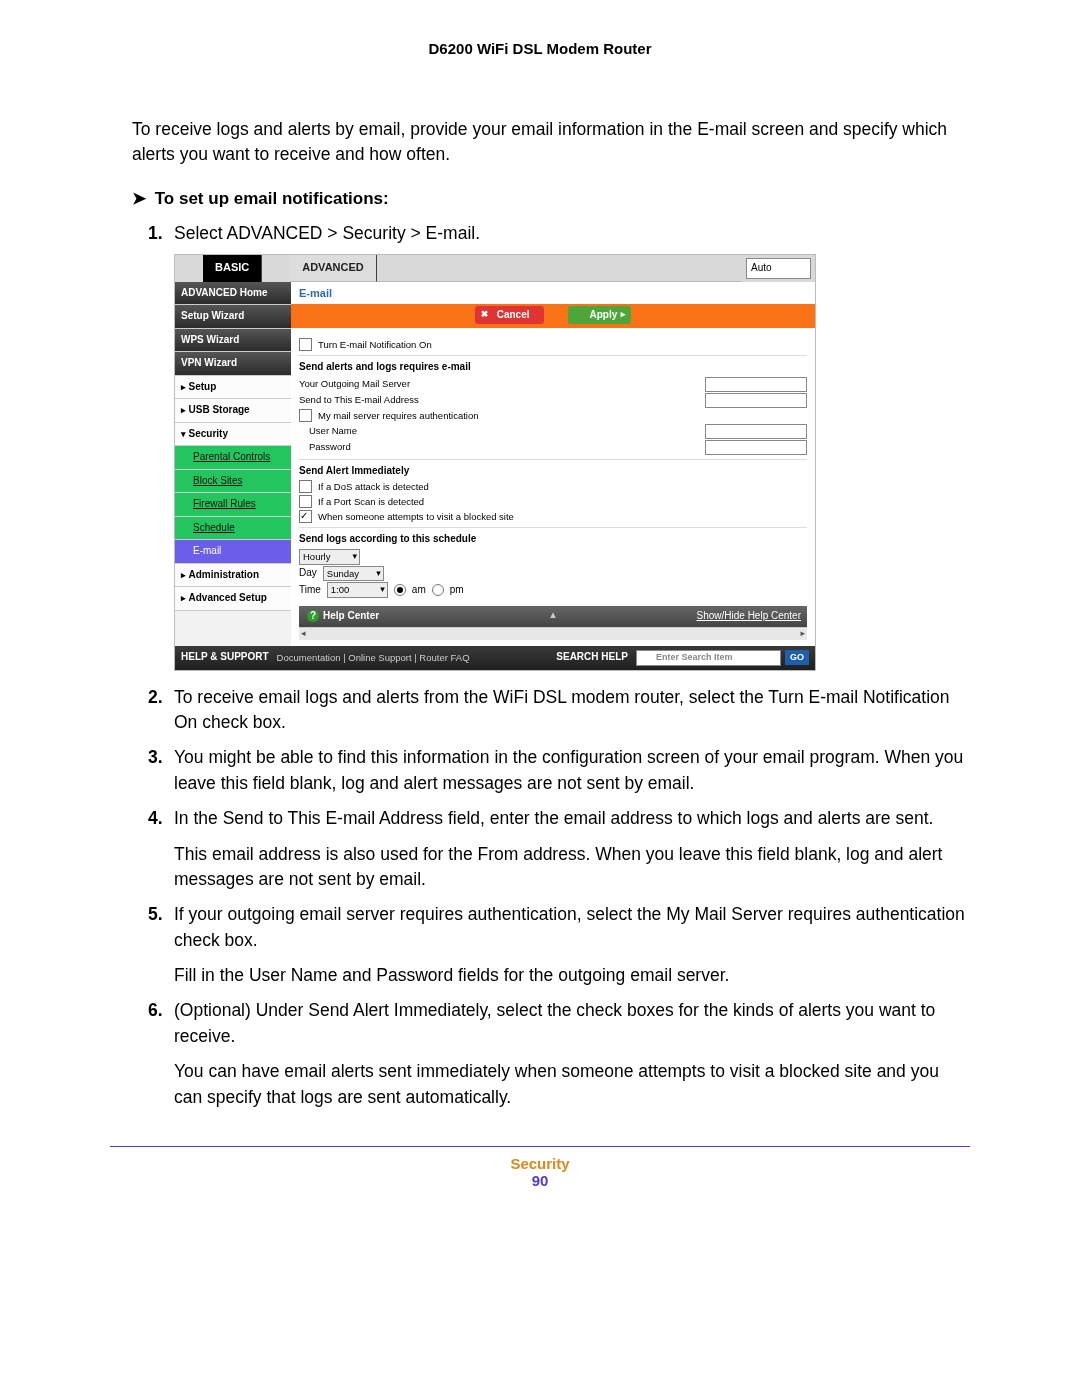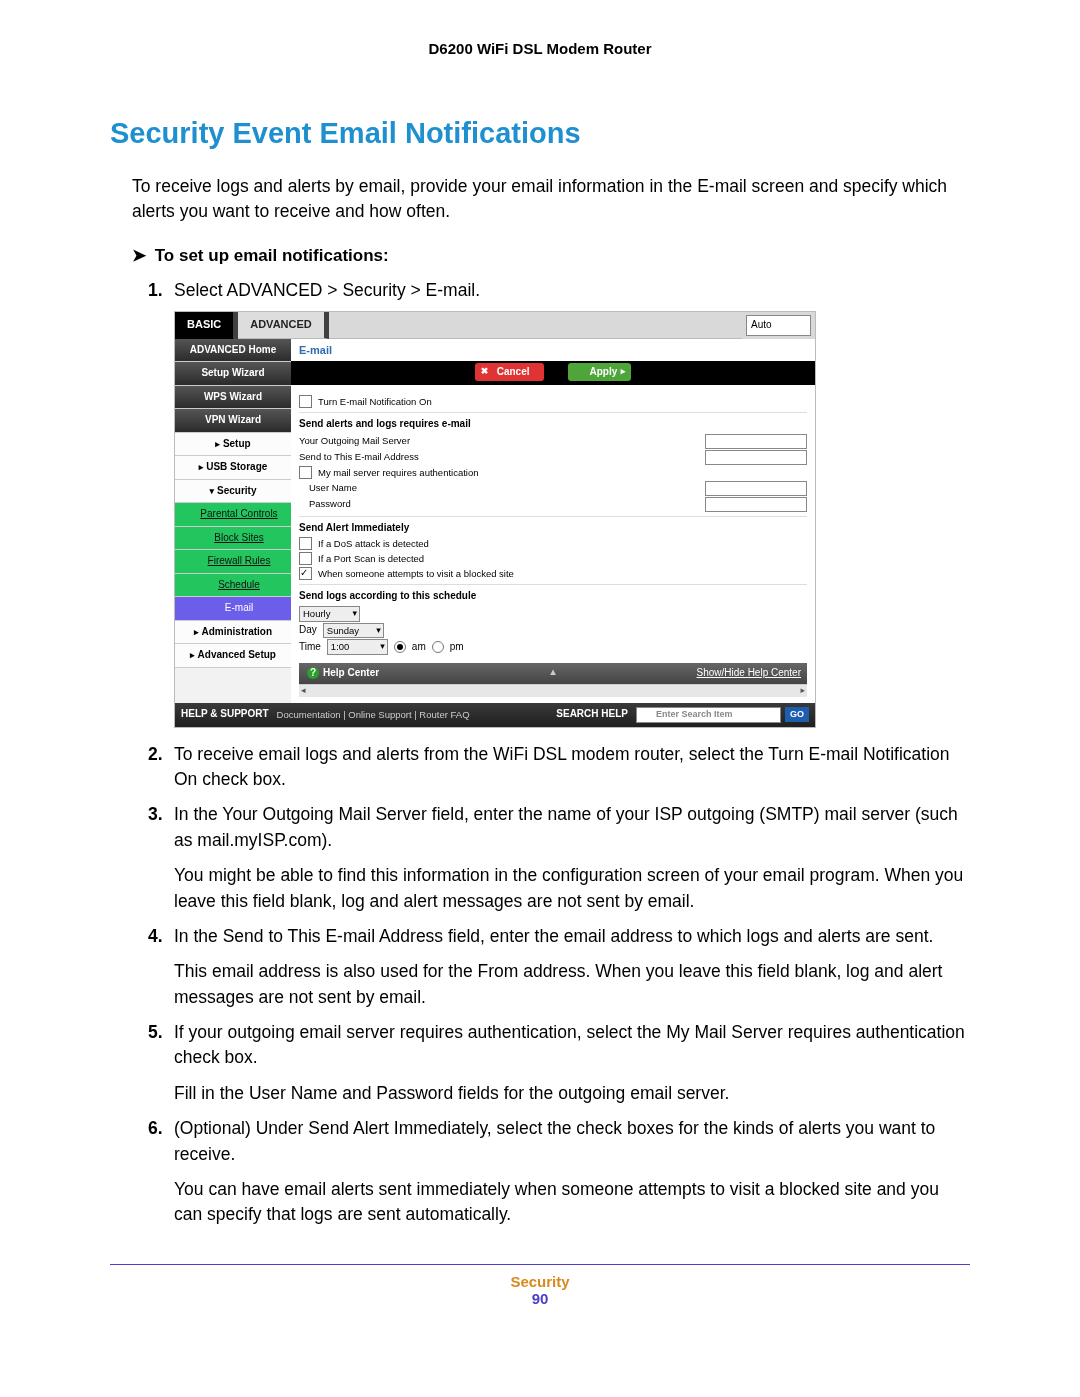--- a/index.html
+++ b/index.html
@@ -81,44 +81,44 @@
   }
   .router-top {
     display: flex;
     align-items: stretch;
     background: #d9d9d9;
   }
   .tab {
     padding: 4px 12px;
     font-size: 11px;
     font-weight: bold;
-    border-right: 5px solid #404040;
+    border-right: 1px solid #404040;
     display: flex;
     align-items: center;
+    margin-left: 28px;
   }
   .tab-basic  { background: #000; color: #fff; }
   .tab-adv    { background: #ddd; color: #222; border-bottom: 1px solid #bbb; }
   .top-spacer { flex: 1; border-bottom: 1px solid #bbb; }
   .top-sel {
     padding: 2px 4px;
     font-size: 10px;
     border: 1px solid #888;
     background: #fff;
     margin: 3px 4px;
     min-width: 55px;
   }
 
   .router-body { display: flex; min-height: 280px; }
   .router-side { width: 116px; background: #f2f2f2; display: flex; flex-direction: column; }
   .side-row {
     font-size: 10px;
     padding: 4px 6px;
     border-bottom: 1px solid #ccc;
     white-space: nowrap;
-    text-align: center;
   }
   .side-primary {
     background: linear-gradient(#555,#2b2b2b);
     color: #fff;
     font-weight: bold;
   }
   .side-node {
     background: #fcfcfc;
     color: #000;
     font-weight: bold;
@@ -154,21 +154,21 @@
     padding: 4px 8px;
     border-bottom: 1px solid #e4e4e4;
     position: relative;
   }
   .btn-bar {
     position: absolute;
     left: 0; right: 0; top: 22px;
     display: flex;
     justify-content: center;
     gap: 24px;
-    background: #000000;
+    background: #f97316;
     padding: 2px 0 4px 0;
   }
   .btn {
     font-size: 10px;
     font-weight: bold;
     padding: 2px 14px 2px 22px;
     border-radius: 3px;
     color: #fff;
     position: relative;
   }
@@ -292,21 +292,20 @@
     font-size: 15px;
   }
 </style>
 </head>
 <body>
 
 <div class="page">
 
   <div class="doc-header">D6200 WiFi DSL Modem Router</div>
 
-  <h1 class="section-title">Security Event Email Notifications</h1>
 
   <p class="intro">To receive logs and alerts by email, provide your email information in the E-mail screen and specify which alerts you want to receive and how often.</p>
 
   <p class="proc-head">
     <span class="proc-arrow">➤</span>
     <span>To set up email notifications:</span>
   </p>
 
   <ol class="step-list">
 
@@ -429,21 +428,20 @@
           </div>
         </div>
       </div>
     </li>
 
     <li>
       <span>To receive email logs and alerts from the WiFi DSL modem router, select the </span><b>Turn E-mail Notification On</b><span> check box.</span>
     </li>
 
     <li>
-      <span>In the Your Outgoing Mail Server field, enter the name of your ISP outgoing (SMTP) mail server (such as mail.myISP.com).</span>
       <div class="extra">You might be able to find this information in the configuration screen of your email program. When you leave this field blank, log and alert messages are not sent by email.</div>
     </li>
 
     <li>
       <span>In the Send to This E-mail Address field, enter the email address to which logs and alerts are sent.</span>
       <div class="extra">This email address is also used for the From address. When you leave this field blank, log and alert messages are not sent by email.</div>
     </li>
 
     <li>
       <span>If your outgoing email server requires authentication, select the </span><b>My Mail Server requires authentication</b><span> check box.</span>

